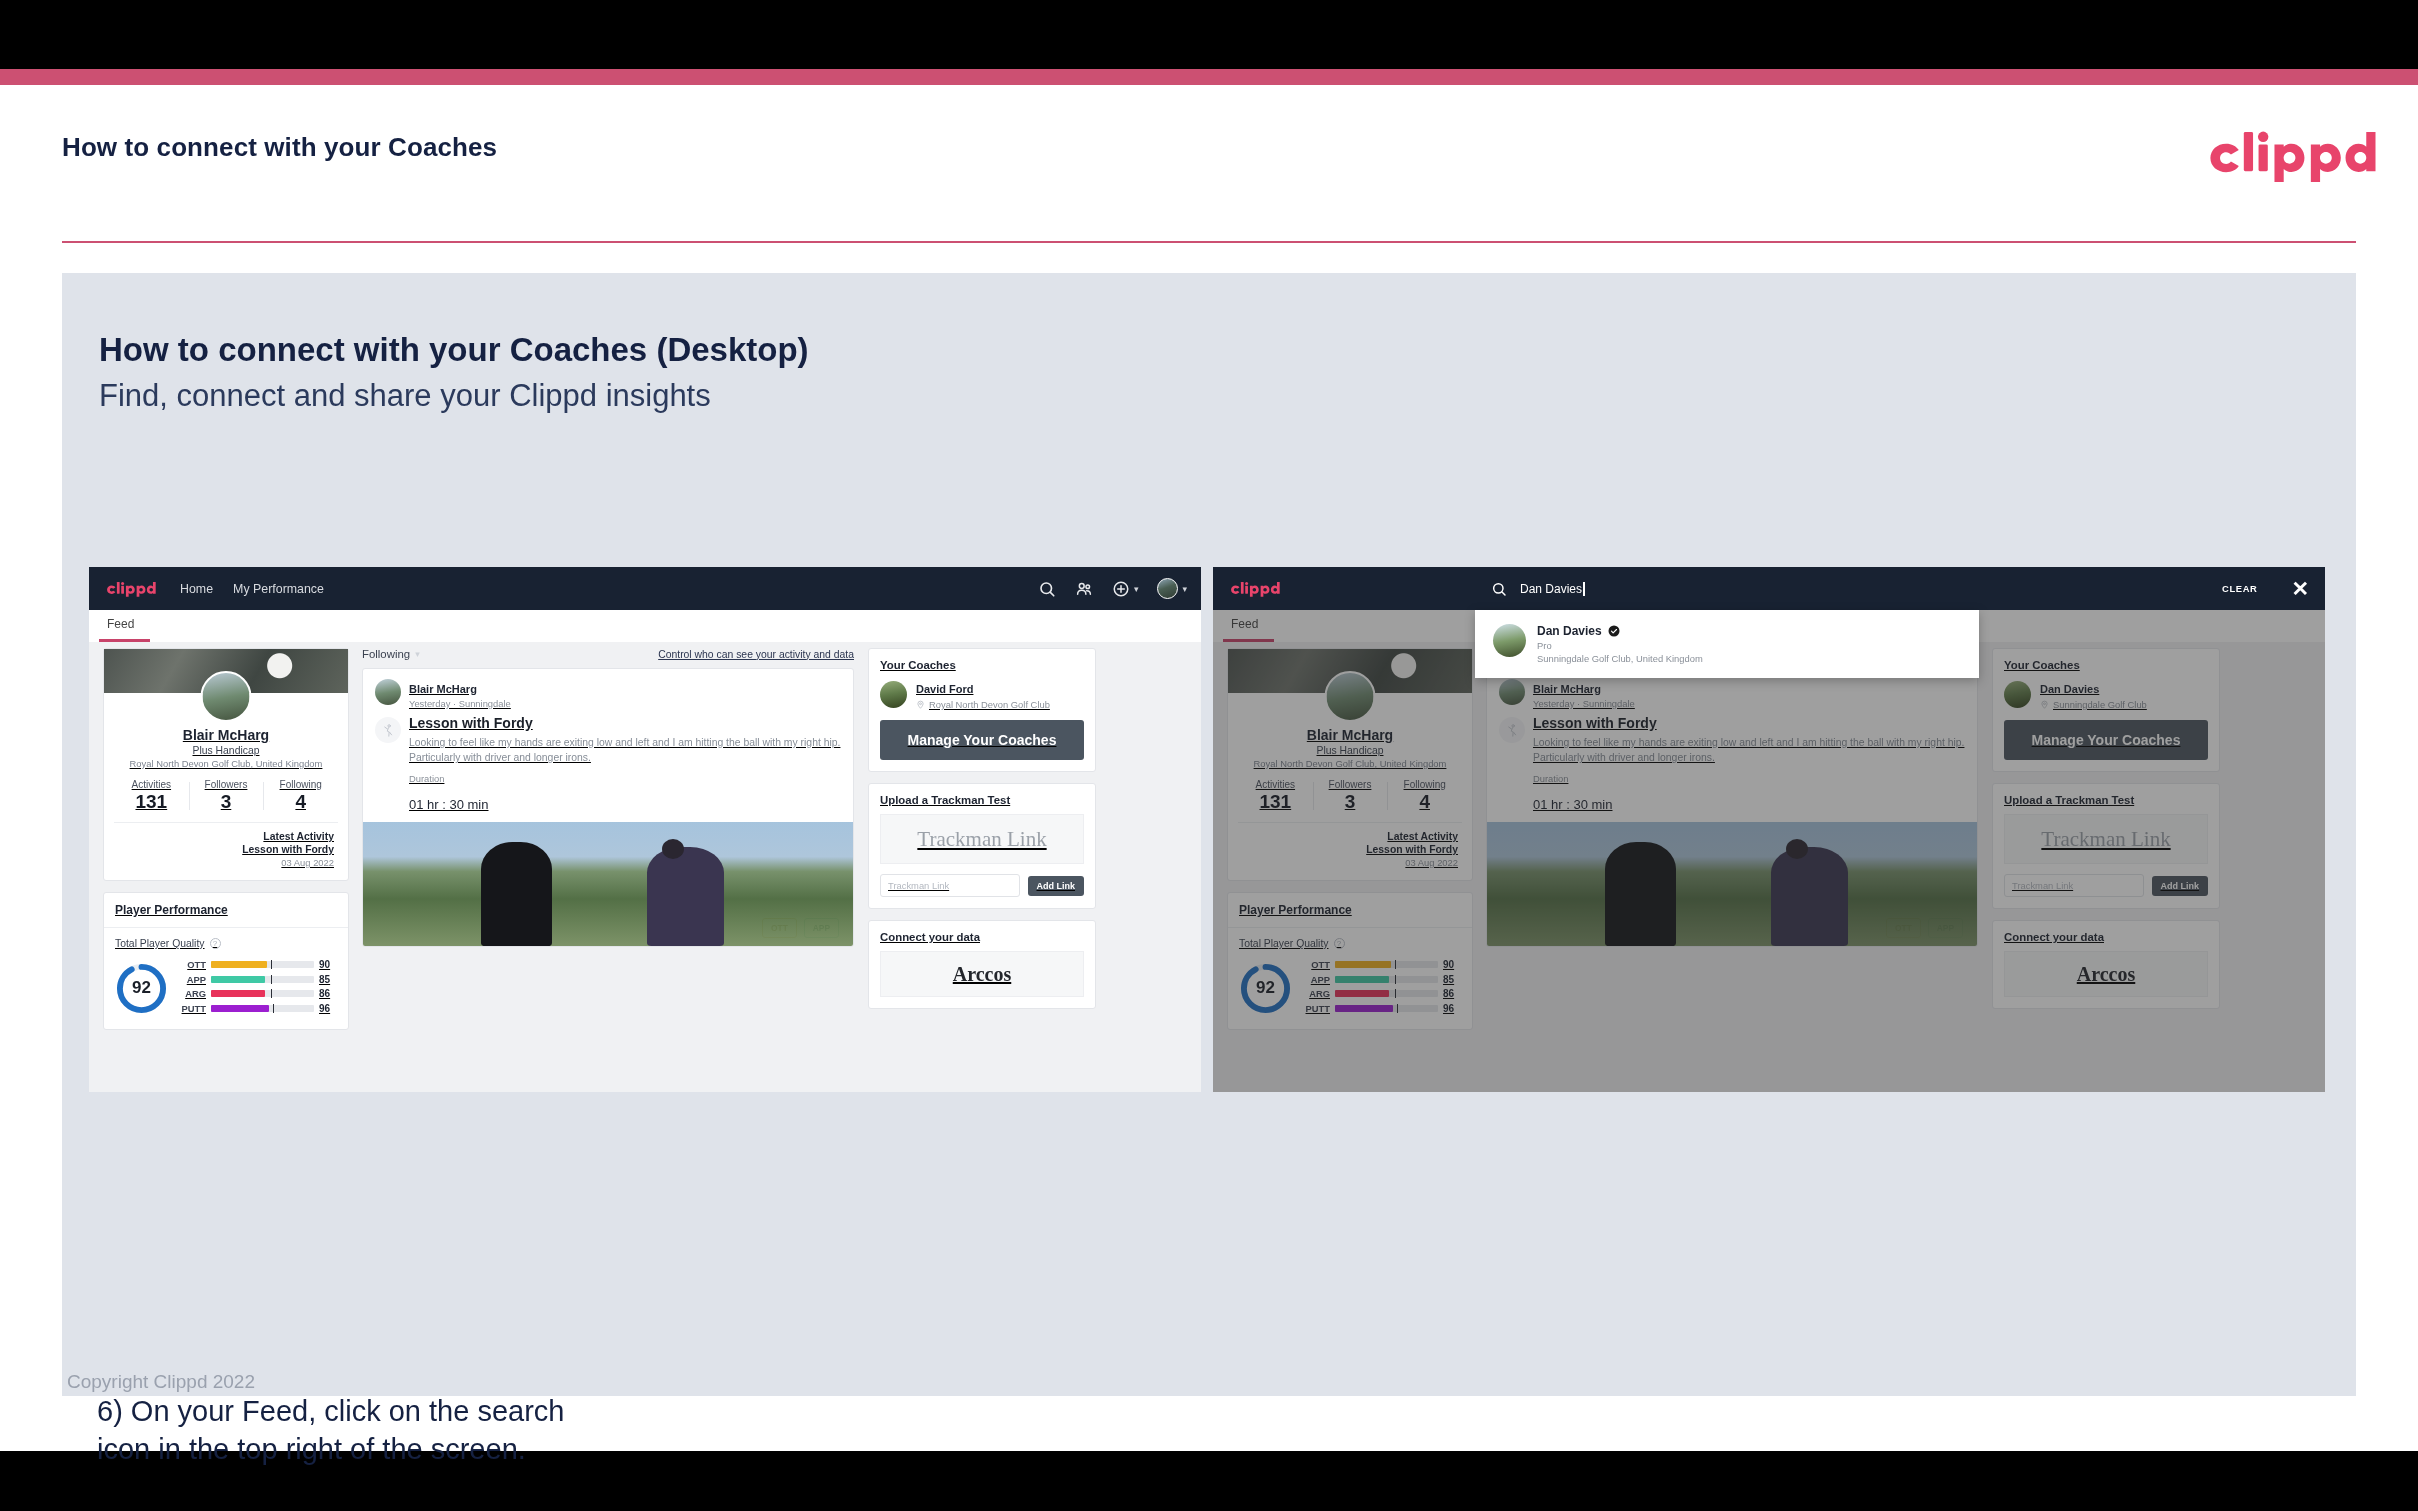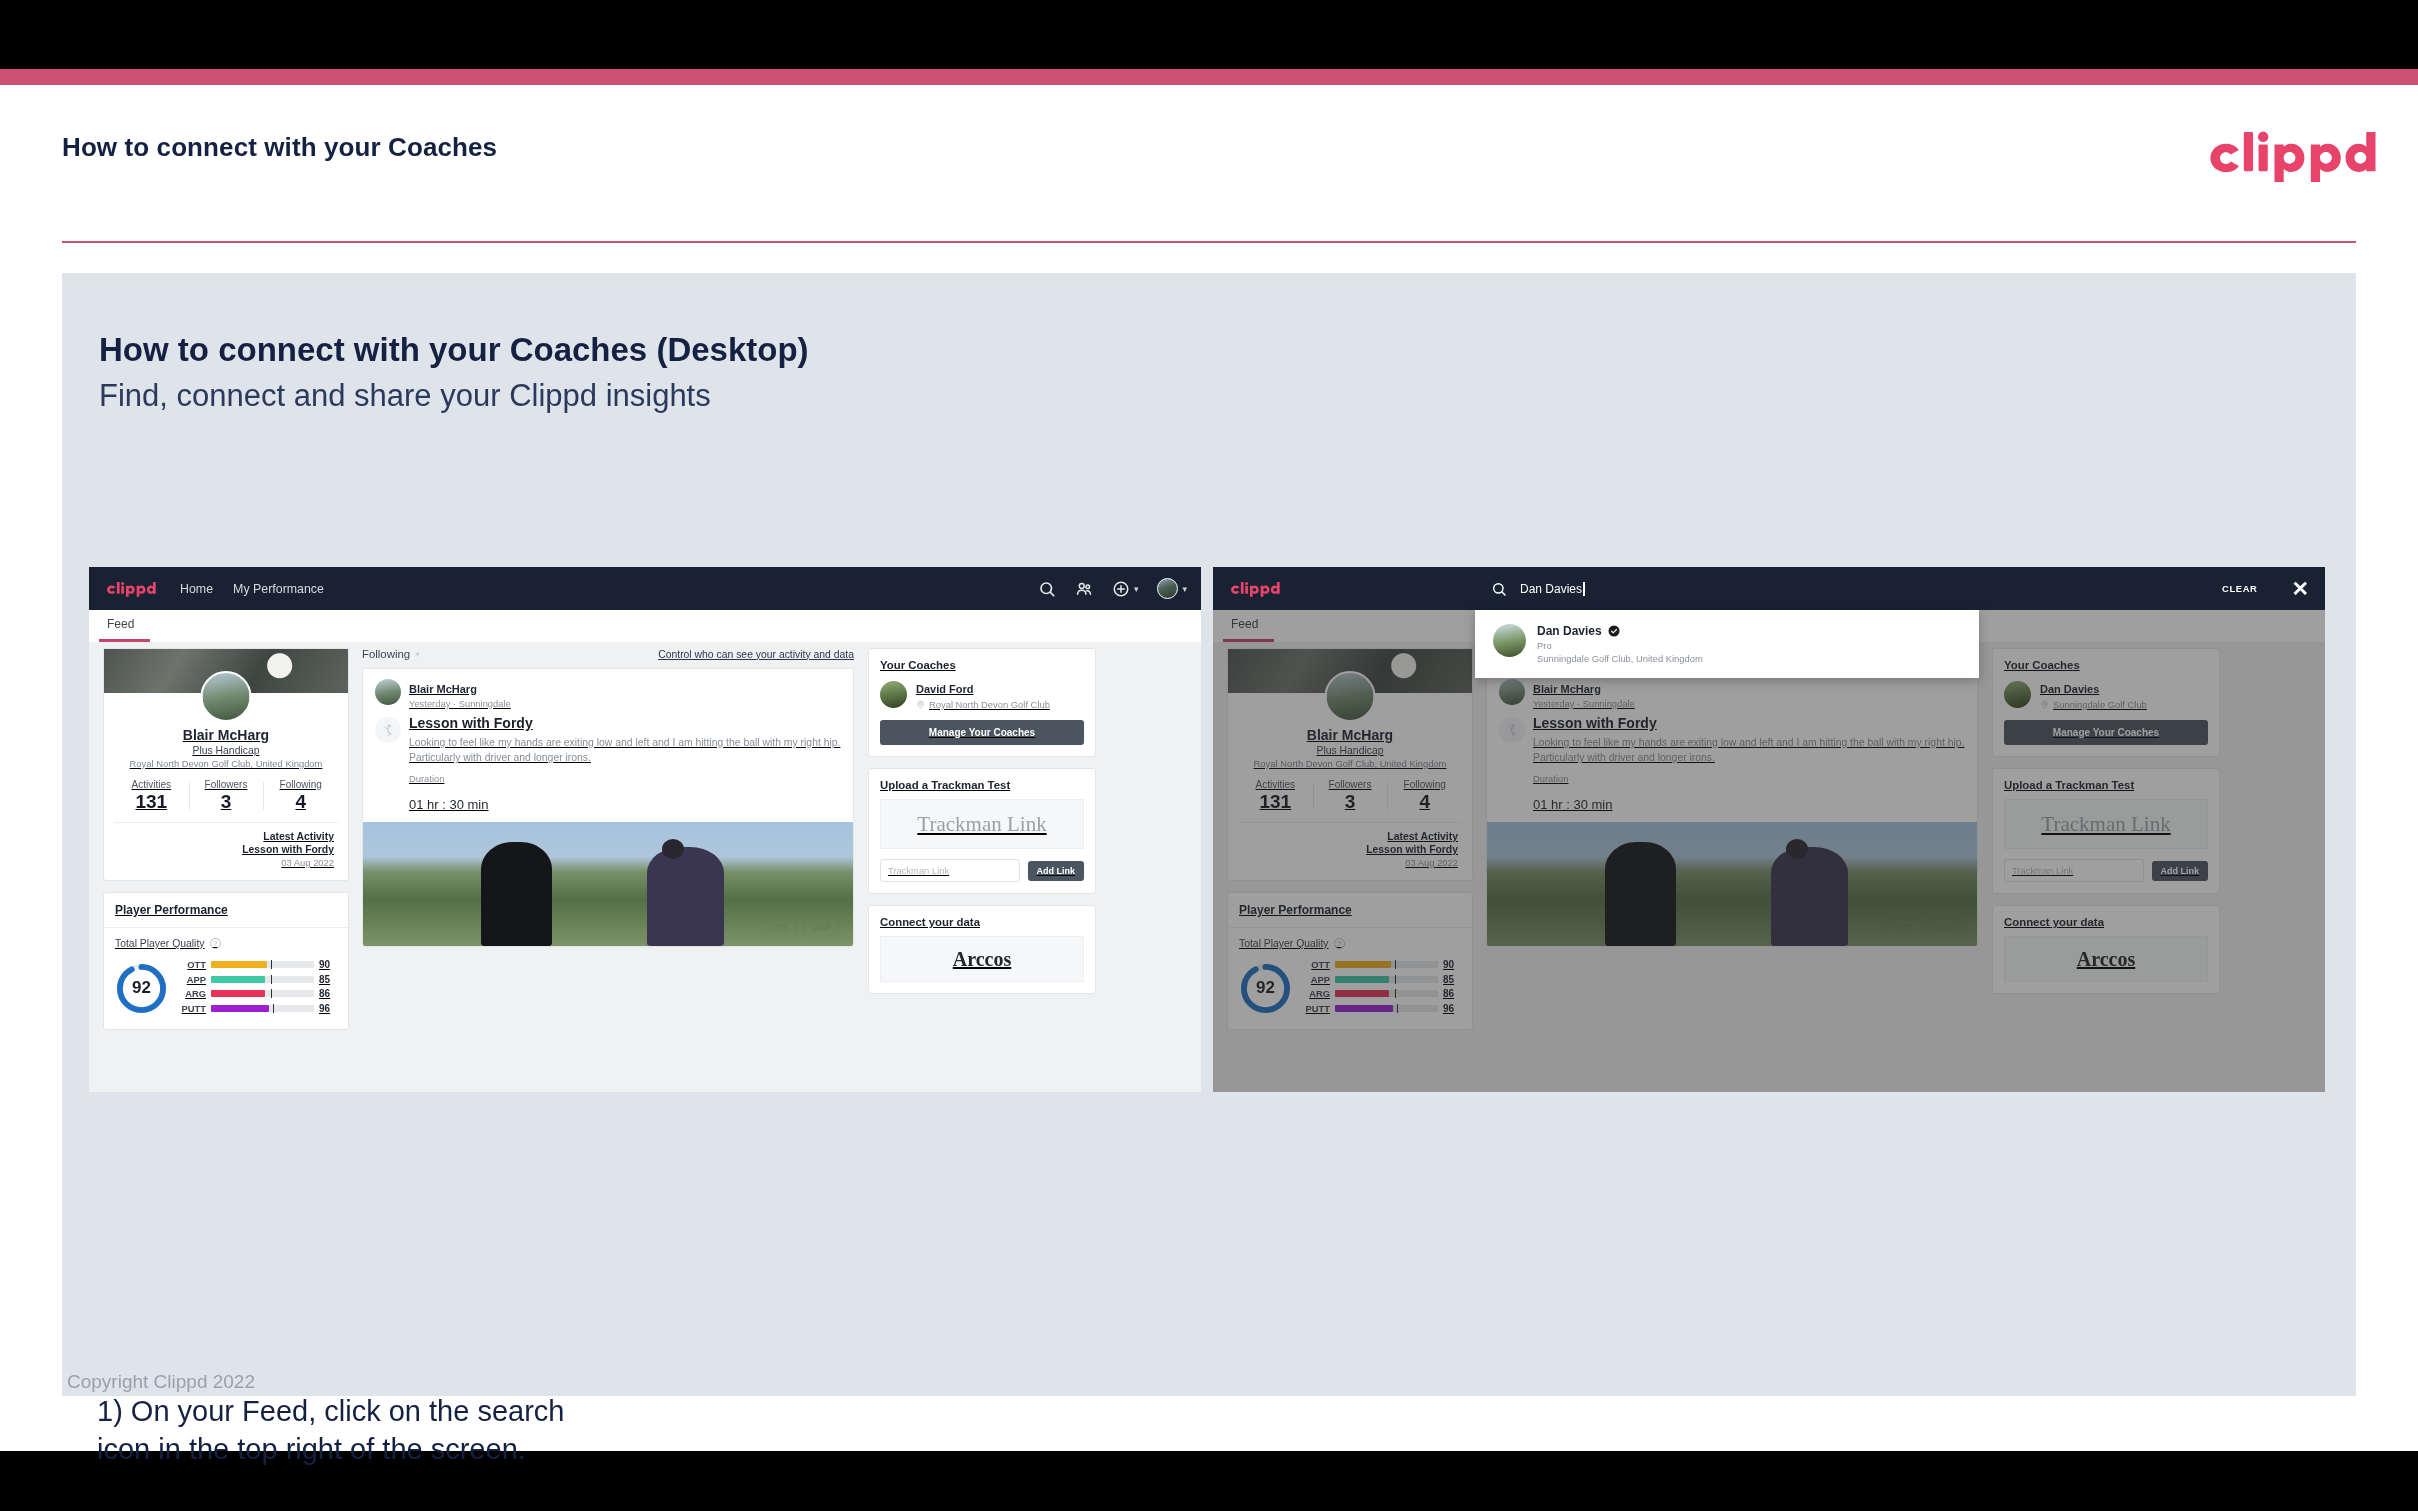--- a/index.html
+++ b/index.html
@@ -170,22 +170,22 @@
   .col-right { position: absolute; left: 779px; top: 81px; width: 228px; }
   .rc-h { font-size: 11.4px; font-weight: 700; color: #1d2330; padding: 10px 11px 8px; }
   .coach { display: flex; align-items: center; gap: 9px; padding: 0 11px 10px; }
   .coach-av { width: 27px; height: 27px; border-radius: 50%; flex: none;
     background: linear-gradient(170deg,#95ad7a 0%,#5f7a49 48%,#34421f 100%); }
   .coach-name { font-size: 11px; font-weight: 700; color: #1d2330; }
   .coach-club { font-size: 9.4px; color: #8a9099; margin-top: 2px; display: flex; align-items: center; gap: 4px; }
   .pin { width: 9px; height: 9px; display: block; color: #b2b7bf; }
   .pin svg { display: block; width: 100%; height: 100%; }
   .btn-dark {
-    margin: 0 11px 11px; height: 25px; background: #4b5560; color: #fff;
-    font-size: 10px; font-weight: 700; border-radius: 3px;
+    margin: 0 11px 11px; height: 40px; background: #4b5560; color: #fff;
+    font-size: 14px; font-weight: 700; border-radius: 3px;
     display: flex; align-items: center; justify-content: center;
   }
   .tm-box {
     margin: 0 11px; height: 50px; background: #f6f7f8; border: 1px solid #edeef1;
     display: flex; align-items: center; justify-content: center;
     font-family: "Liberation Serif", serif; font-size: 21px; color: #9aa0a8;
   }
   .tm-row { display: flex; align-items: center; gap: 8px; padding: 10px 11px 11px; }
   .tm-input {
     flex: 1; height: 23px; border: 1px solid #e1e3e7; border-radius: 3px; background: #fff;
@@ -253,21 +253,21 @@
         <path d="M172.6 5v15.1c-1.9-2-4.6-3.1-7.9-3.1-7.4 0-13.2 6.3-13.2 14.4s5.8 14.4 13.2 14.4c3.3 0 6-1.1 7.9-3.1V45h9.4V5h-9.4zm-6 32.3c-3.4 0-6-2.5-6-5.9s2.6-5.9 6-5.9 6 2.5 6 5.9-2.6 5.9-6 5.9z"></path>
       </g>
     </svg>
   </div>
 
   <div class="hdr-rule"></div>
 
   <div class="panel">
     <div class="panel-h1">How to connect with your Coaches (Desktop)</div>
     <div class="panel-h2">Find, connect and share your Clippd insights</div>
-    <div class="caption cap1">1) On your Feed, click on the search
+    <div class="caption cap1">6) On your Feed, click on the search
 icon in the top right of the screen.</div>
   </div>
 
   <div class="copyright">Copyright Clippd 2022</div>
 
   <div class="shot shot1">
 
     <div class="appnav">
       <div class="nav-logo">
         <svg viewBox="0 0 190 58" xmlns="http://www.w3.org/2000/svg">

